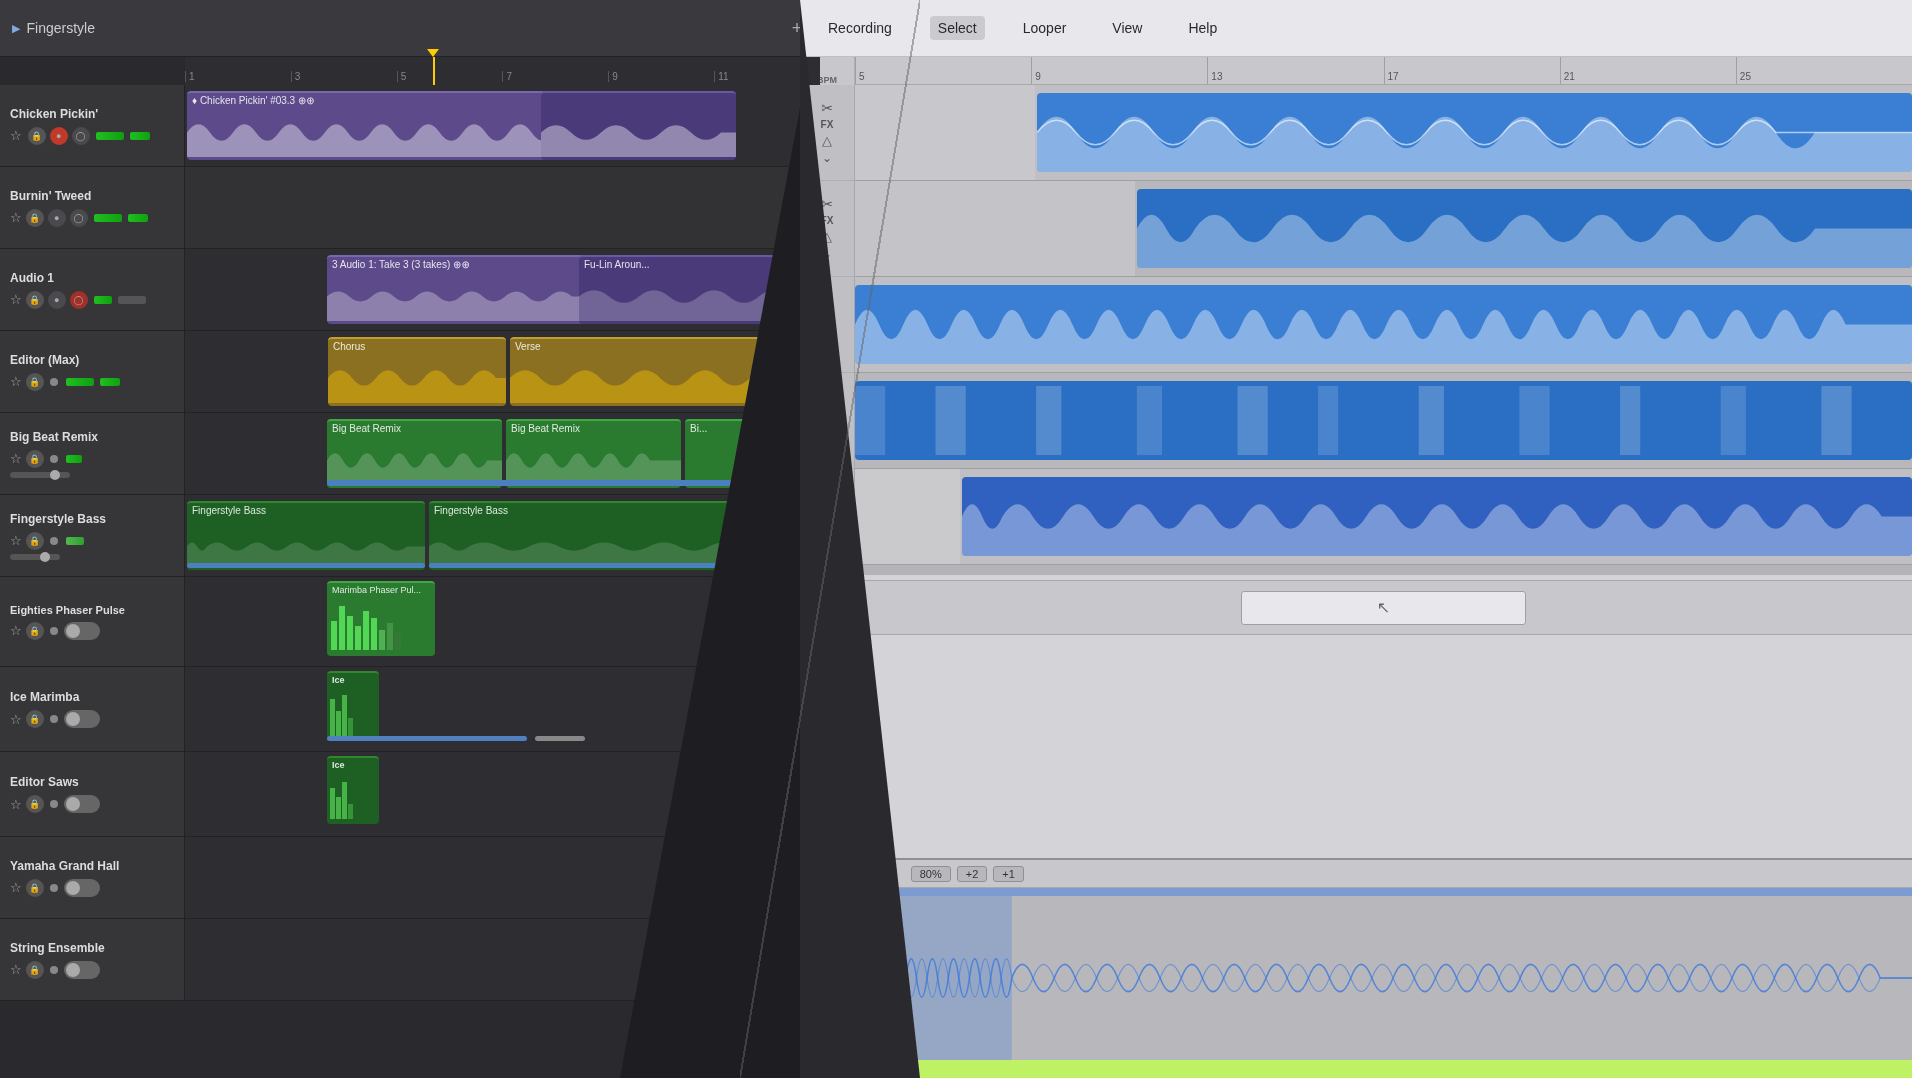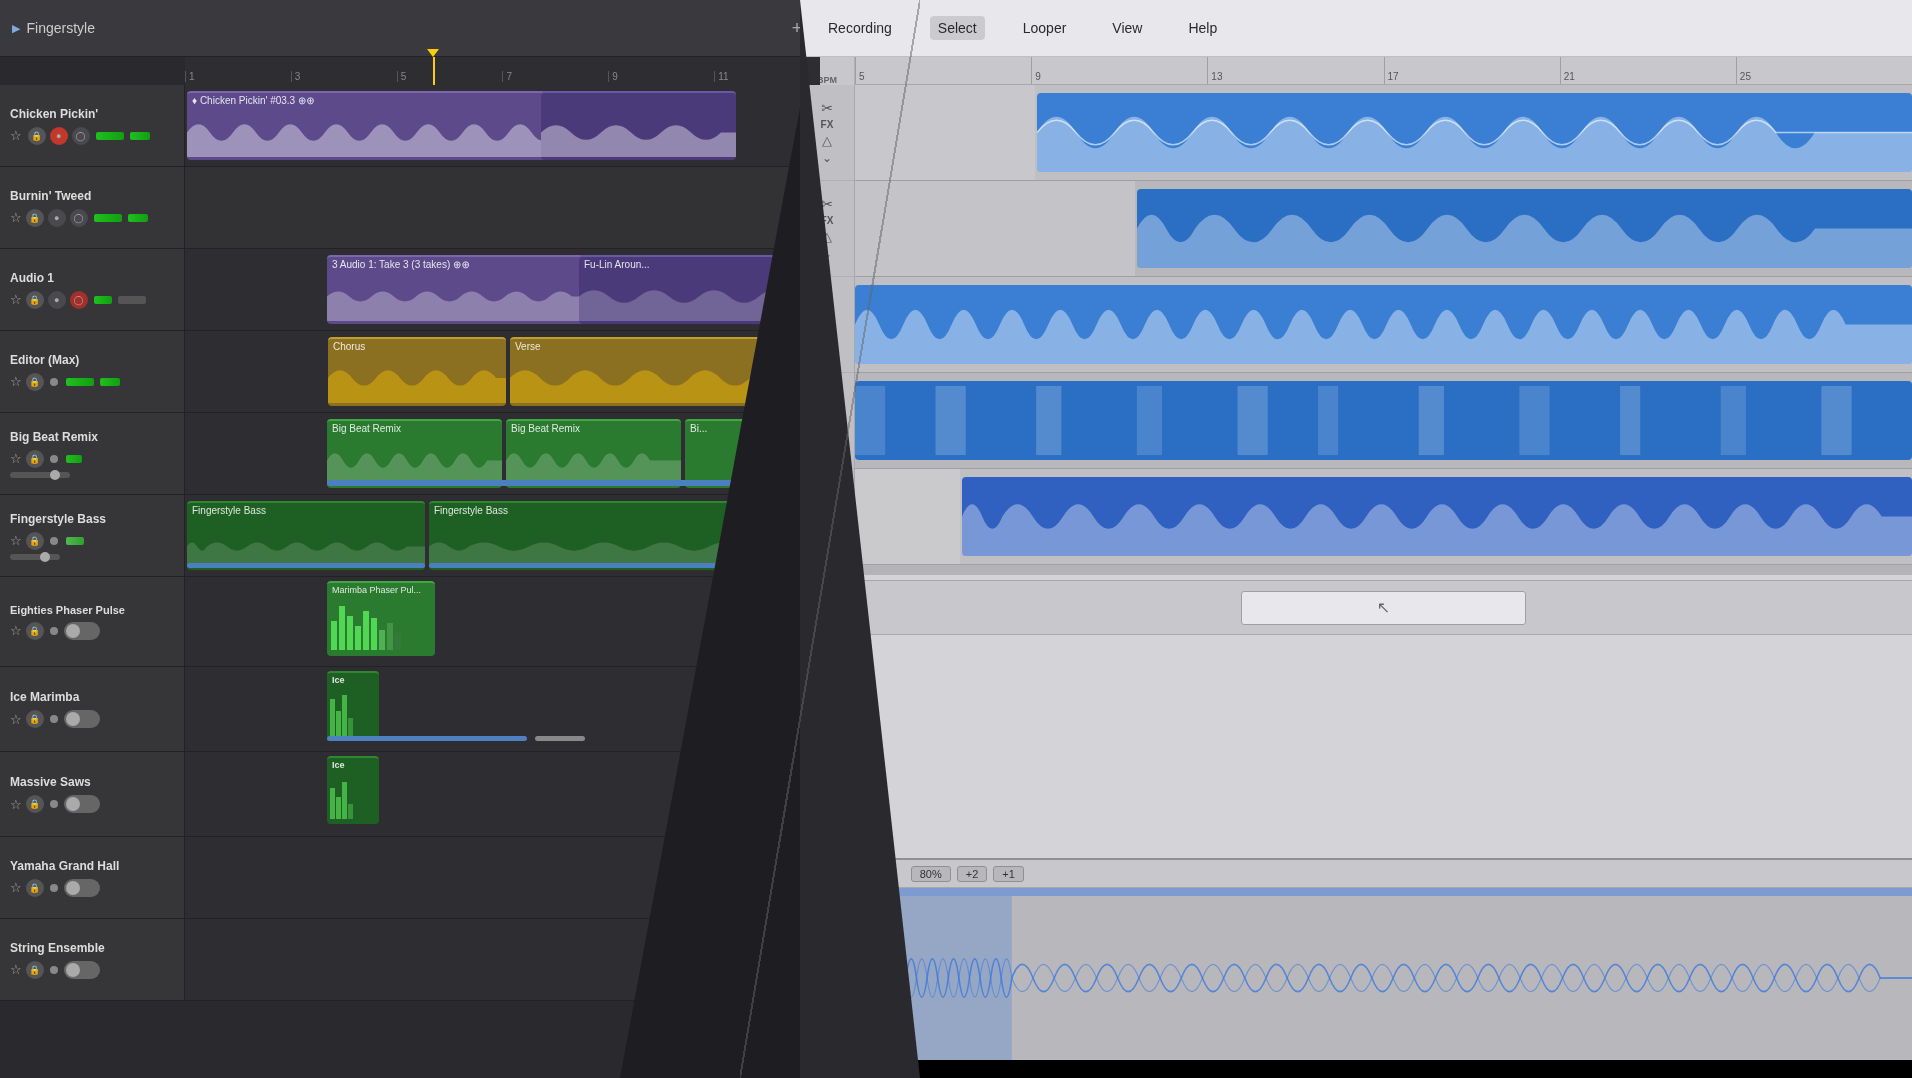--- a/index.html
+++ b/index.html
@@ -493,21 +493,21 @@
         </div>
 
         <div style="position:absolute;bottom:10px;left:142px;width:200px;height:5px;background:#5080c0;border-radius:3px;"></div>
         <div style="position:absolute;bottom:10px;left:350px;width:50px;height:5px;background:#888;border-radius:3px;"></div>
         <div style="position:absolute;bottom:10px;right:4px;width:50px;height:5px;background:#888;border-radius:3px;"></div>
       </div>
     </div>
 
     <div class="daw-track" style="background:#383838;height:85px;">
       <div class="daw-track-info">
-        <div class="daw-track-name">Massive Saws</div>
+        <div class="daw-track-name">Editor Saws</div>
         <div class="daw-track-controls">
           <div style="font-size:13px;color:#aaa;">☆</div>
           <button class="track-btn lock">🔒</button>
           <span style="display:inline-block;width:8px;height:8px;background:#888;border-radius:50%;margin:0 2px;"></span>
           <div class="toggle-btn off"></div>
         </div>
       </div>
       <div class="daw-regions">
         <div class="region green-dark" style="left:142px;width:52px;bottom:12px;top:4px;">
           <span class="region-label" style="font-size:9px;font-weight:700;">Ice</span>
@@ -676,21 +676,21 @@
 
   </div>
 
   <div style="position:absolute;top:580px;left:55px;right:0;height:55px;background:#c8c8cc;border-top:1px solid #a8a8ac;border-bottom:1px solid #a8a8ac;display:flex;align-items:center;justify-content:center;">
     <div style="width:285px;height:34px;background:#e8e8ec;border:1px solid #a0a0a4;border-radius:3px;display:flex;align-items:center;justify-content:center;">
 
       <span style="font-size:16px;color:#666;">↖</span>
     </div>
   </div>
 
-  <div style="position:absolute;bottom:0;left:0;right:0;height:220px;background:#000000;border-top:2px solid #909090;">
+  <div style="position:absolute;bottom:0;left:0;right:0;height:220px;background:#bef264;border-top:2px solid #909090;">
 
     <div style="display:flex;align-items:center;height:28px;padding:0 12px;background:#c8c8cc;border-bottom:1px solid #a8a8ac;">
       <span style="font-size:13px;font-weight:600;color:#333;">ample Editor</span>
       <div style="margin-left:20px;display:flex;gap:6px;">
         <button style="padding:1px 8px;background:#b8b8bc;border:1px solid #909094;border-radius:3px;font-size:11px;color:#333;cursor:pointer;">80%</button>
         <button style="padding:1px 8px;background:#b8b8bc;border:1px solid #909094;border-radius:3px;font-size:11px;color:#333;cursor:pointer;">+2</button>
         <button style="padding:1px 8px;background:#b8b8bc;border:1px solid #909094;border-radius:3px;font-size:11px;color:#333;cursor:pointer;">+1</button>
       </div>
     </div>
 

